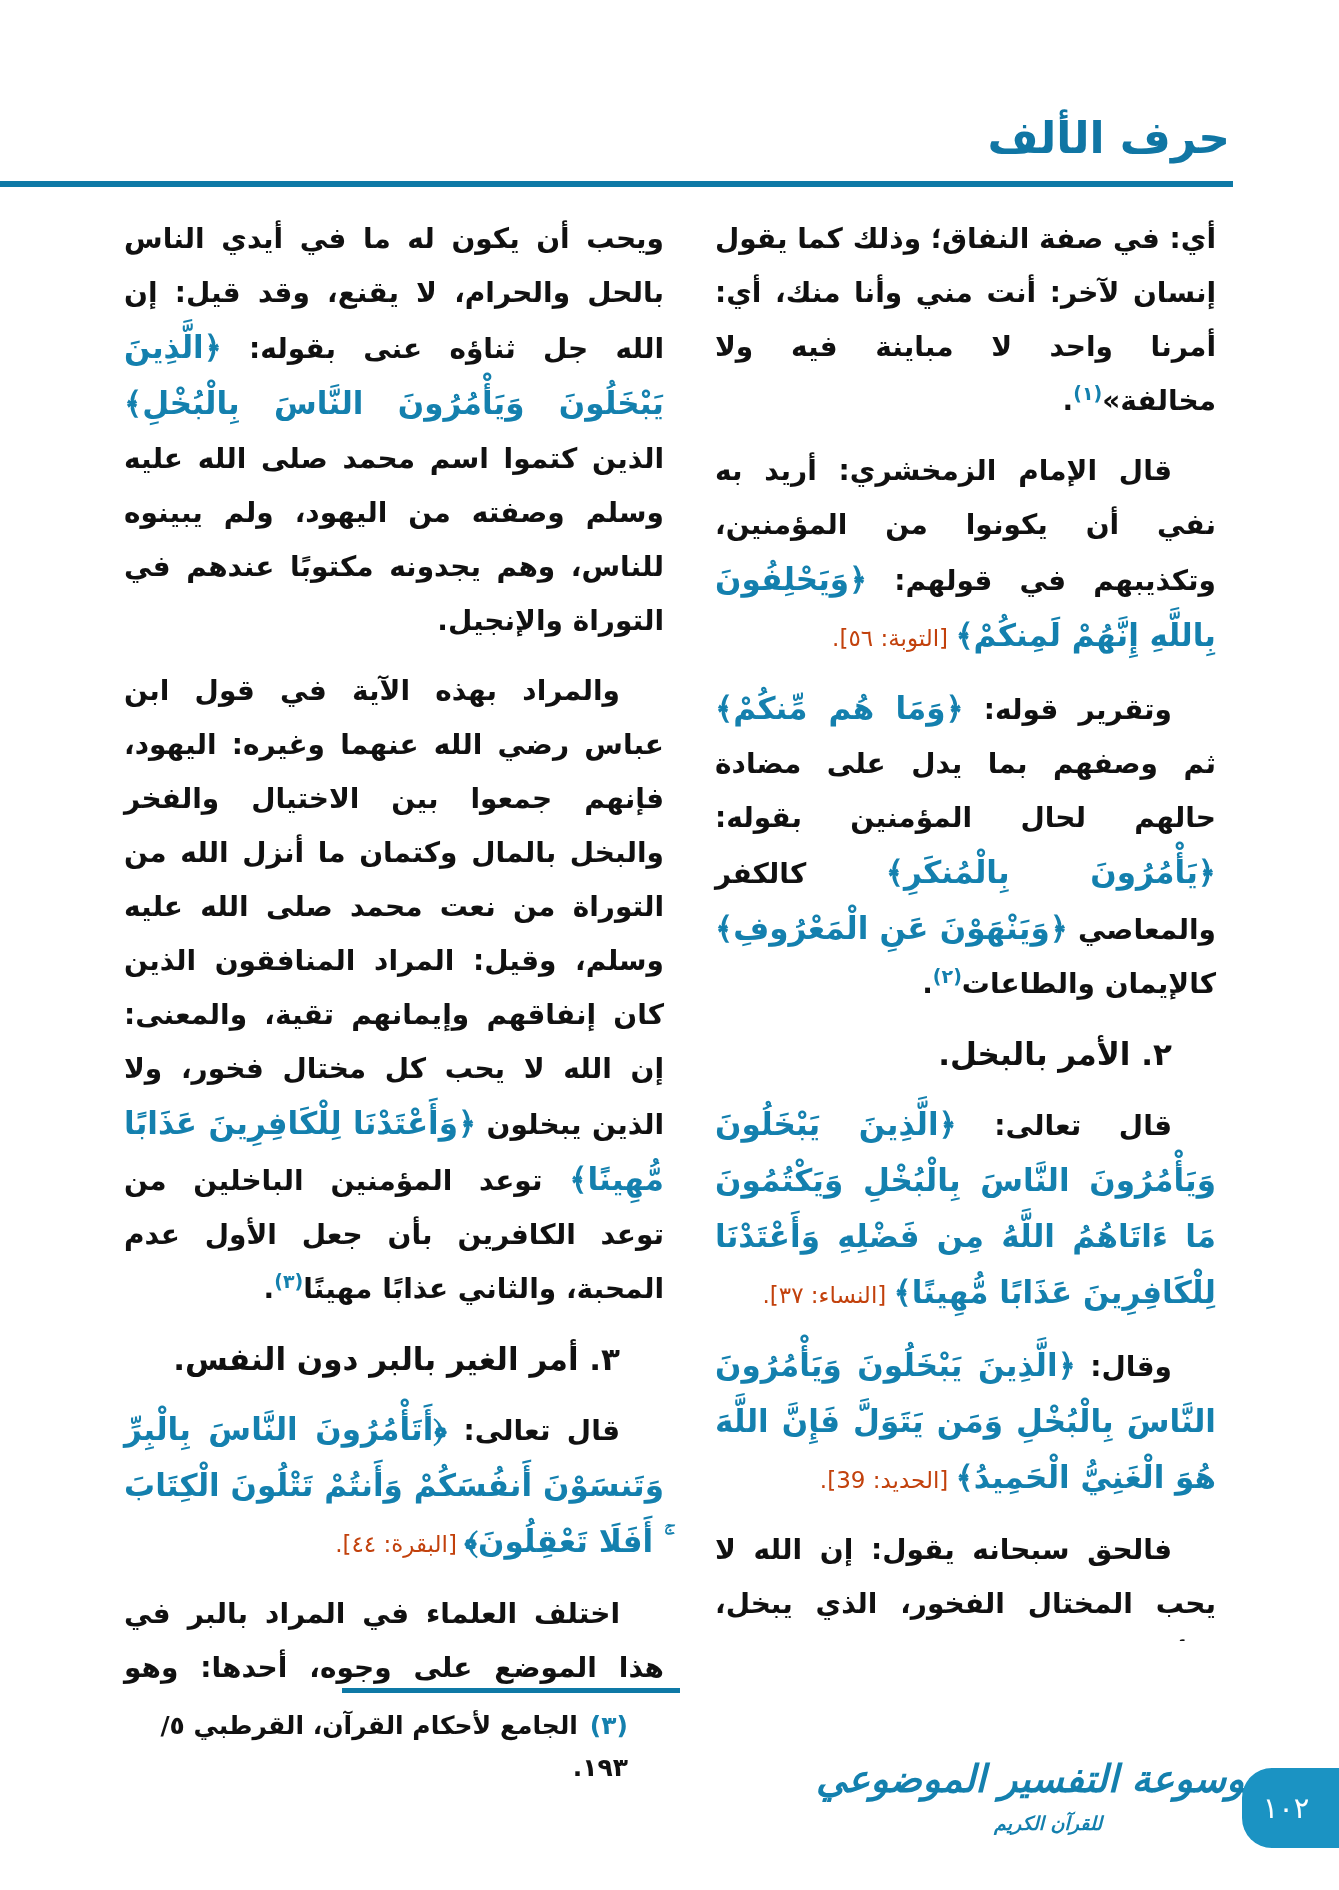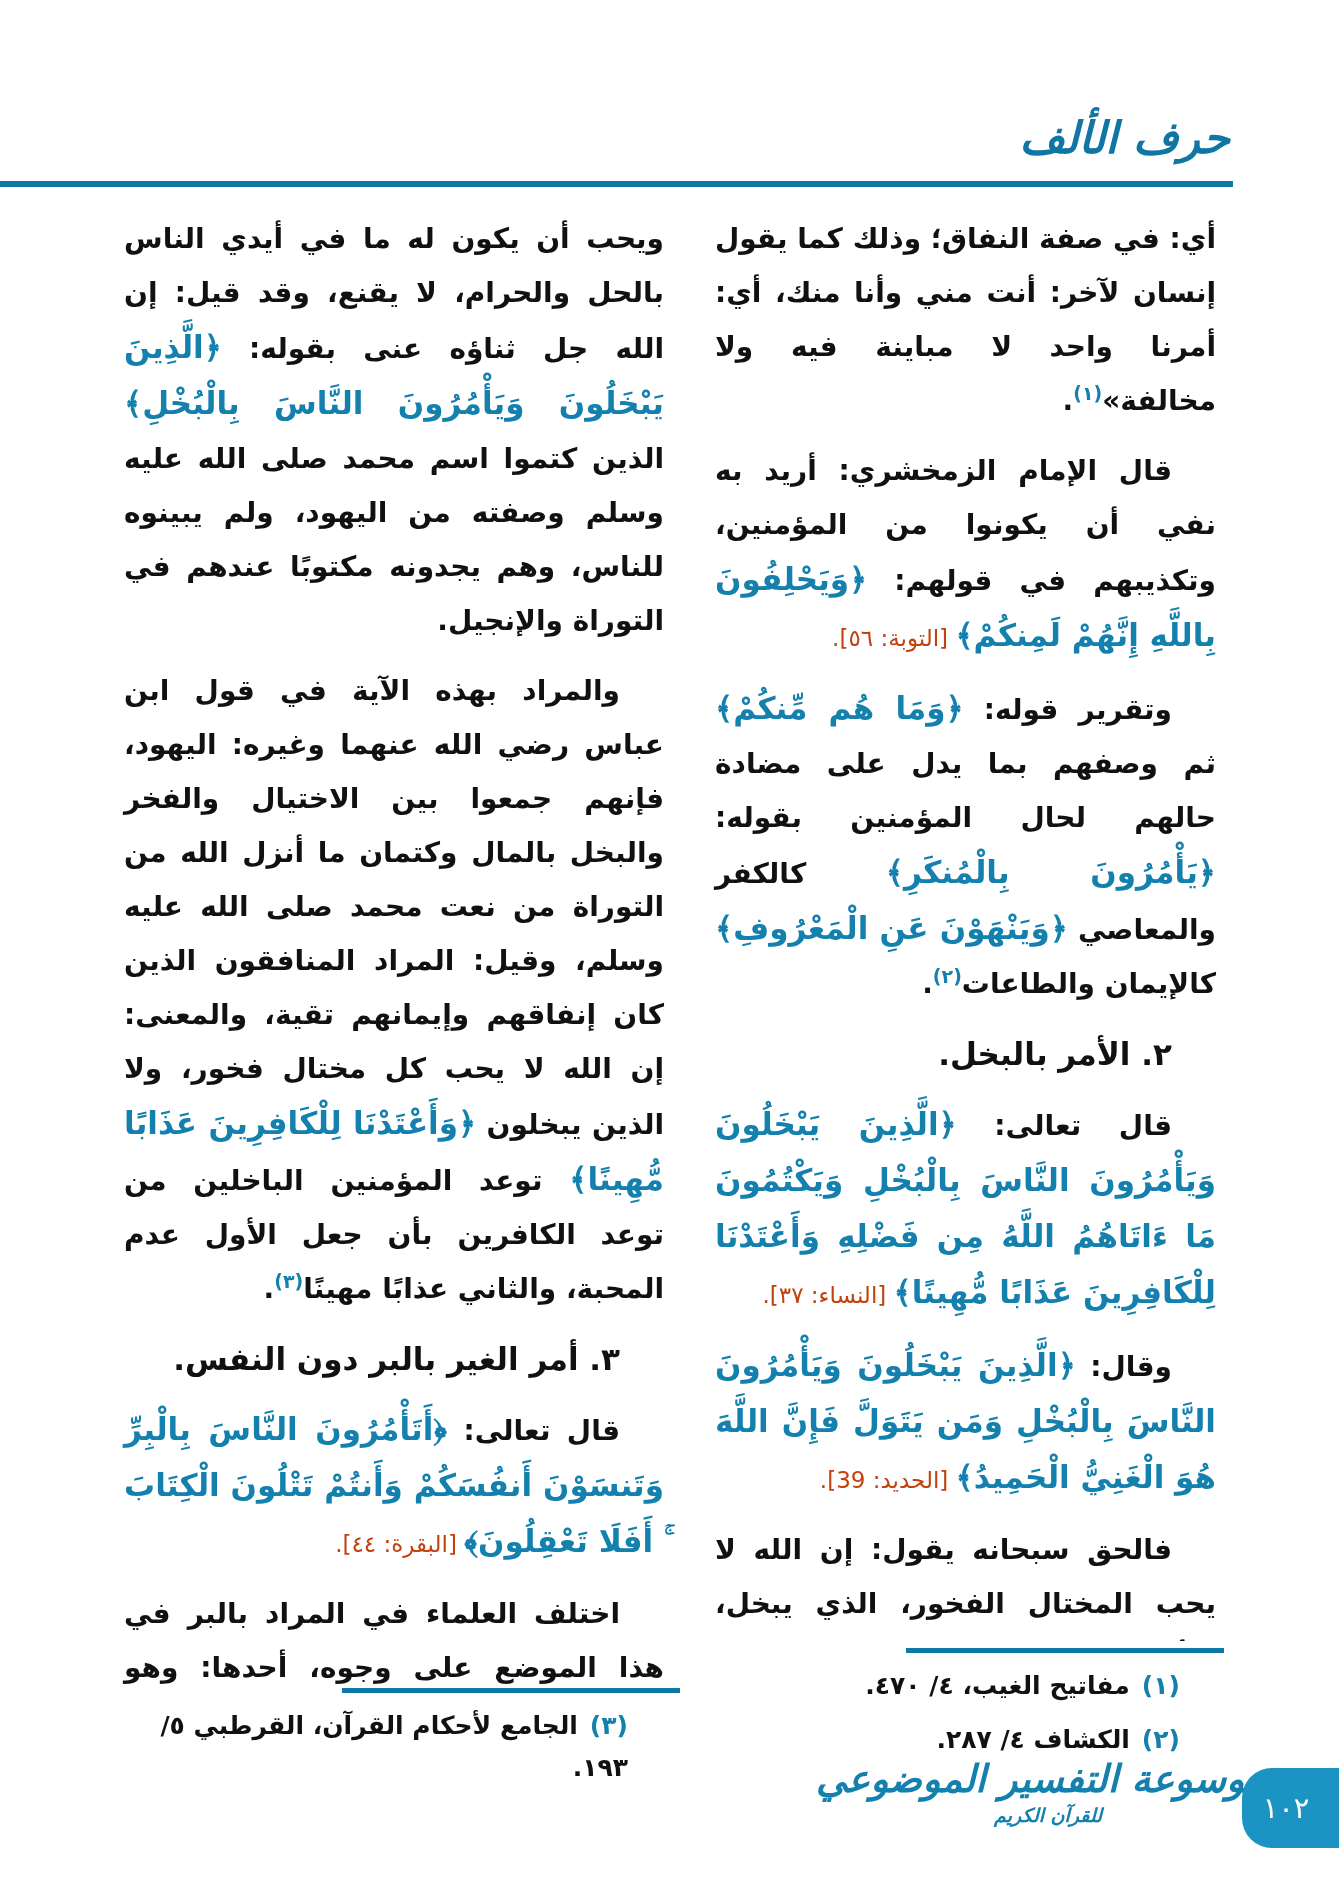--- a/index.html
+++ b/index.html
@@ -4,21 +4,21 @@
 <style>
   html,body { margin:0; padding:0; background:#e8e8e8; }
   .page {
     position:relative; width:1339px; height:1890px; margin:0 auto;
     background:#ffffff; overflow:hidden; direction:rtl;
     font-family:"DejaVu Sans","Liberation Sans",sans-serif;
   }
   
   .header-title {
     position:absolute; top:112px; right:109px;
-    color:#1076a4; font-size:44px; font-weight:bold; font-style:italic;
+    color:#1076a4; font-size:44px; font-weight:bold; 
     letter-spacing:-1px; white-space:nowrap;
   }
   .header-rule {
     position:absolute; top:181px; left:0; width:1233px; height:6px;
     background:#0e79a6;
   }
   
   .col {
     position:absolute; top:196px; color:#111111;
     font-size:28px; line-height:54px; font-weight:bold;
@@ -40,21 +40,21 @@
   .fn-right .fnrule { width:318px; }
   .fn-left  .fnrule { width:338px; margin-right:0; }
   .fnrow { margin-top:12px; padding-right:52px; line-height:42px; text-align:right; }
   .fnum { color:#1480ae; margin-left:12px; }
   
   .logo {
     position:absolute; top:1756px; left:830px; width:436px;
     text-align:center; color:#1480ae; font-style:italic; font-weight:bold;
   }
   .logo-l1 { font-size:38px; line-height:46px; white-space:nowrap; }
-  .logo-l2 { font-size:19px; line-height:26px; }
+  .logo-l2 { font-size:19px; line-height:26px;margin-top:8px; }
   .pagebox {
     position:absolute; top:1768px; right:0; width:97px; height:80px;
     background:#1b93c3; border-radius:30px 0 0 30px;
     display:flex; align-items:center; justify-content:center;
   }
   .pagenum { color:#ffffff; font-size:29px; font-weight:normal; letter-spacing:9px; padding-right:9px; }
 </style>
 </head>
 <body>
 
@@ -74,25 +74,20 @@
   </div>
 
   <div class="col col-left">
     <p class="cont"><span>ويحب أن يكون له ما في أيدي الناس بالحل والحرام، لا يقنع، وقد قيل: إن الله جل ثناؤه عنى بقوله: </span><span class="quran">﴿الَّذِينَ يَبْخَلُونَ وَيَأْمُرُونَ النَّاسَ بِالْبُخْلِ﴾</span><span> الذين كتموا اسم محمد صلى الله عليه وسلم وصفته من اليهود، ولم يبينوه للناس، وهم يجدونه مكتوبًا عندهم في التوراة والإنجيل.</span></p>
     <p class="indent"><span>والمراد بهذه الآية في قول ابن عباس رضي الله عنهما وغيره: اليهود، فإنهم جمعوا بين الاختيال والفخر والبخل بالمال وكتمان ما أنزل الله من التوراة من نعت محمد صلى الله عليه وسلم، وقيل: المراد المنافقون الذين كان إنفاقهم وإيمانهم تقية، والمعنى: إن الله لا يحب كل مختال فخور، ولا الذين يبخلون </span><span class="quran">﴿وَأَعْتَدْنَا لِلْكَافِرِينَ عَذَابًا مُّهِينًا﴾</span><span> توعد المؤمنين الباخلين من توعد الكافرين بأن جعل الأول عدم المحبة، والثاني عذابًا مهينًا</span><sup class="fn">(٣)</sup><span>.</span></p>
     <p class="heading"><span>٣. أمر الغير بالبر دون النفس.</span></p>
     <p class="indent"><span>قال تعالى: </span><span class="quran">﴿أَتَأْمُرُونَ النَّاسَ بِالْبِرِّ وَتَنسَوْنَ أَنفُسَكُمْ وَأَنتُمْ تَتْلُونَ الْكِتَابَ ۚ أَفَلَا تَعْقِلُونَ﴾</span><span class="ref"> [البقرة: ٤٤].</span></p>
     <p class="indent"><span>اختلف العلماء في المراد بالبر في هذا الموضع على وجوه، أحدها: وهو قول السدي: أنهم كانوا يأمرون الناس بطاعة الله وينهونهم عن معصية الله، وهم كانوا</span></p>
   </div>
 
-  <div class="fnblock fn-right">
-    <div class="fnrule"></div>
-    <div class="fnrow"><span class="fnum">(١)</span><span>مفاتيح الغيب، ٤/ ٤٧٠.</span></div>
-    <div class="fnrow"><span class="fnum">(٢)</span><span>الكشاف ٤/ ٢٨٧.</span></div>
-  </div>
 
   <div class="fnblock fn-left">
     <div class="fnrule"></div>
     <div class="fnrow"><span class="fnum">(٣)</span><span>الجامع لأحكام القرآن، القرطبي ٥/ ١٩٣.</span></div>
   </div>
 
   <div class="logo">
     <div class="logo-l1">موسوعة التفسير الموضوعي</div>
     <div class="logo-l2">للقرآن الكريم</div>
   </div>

